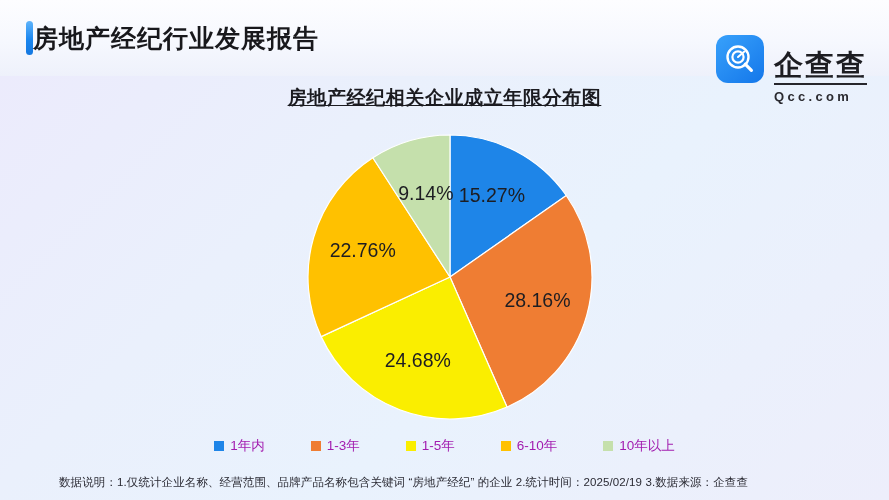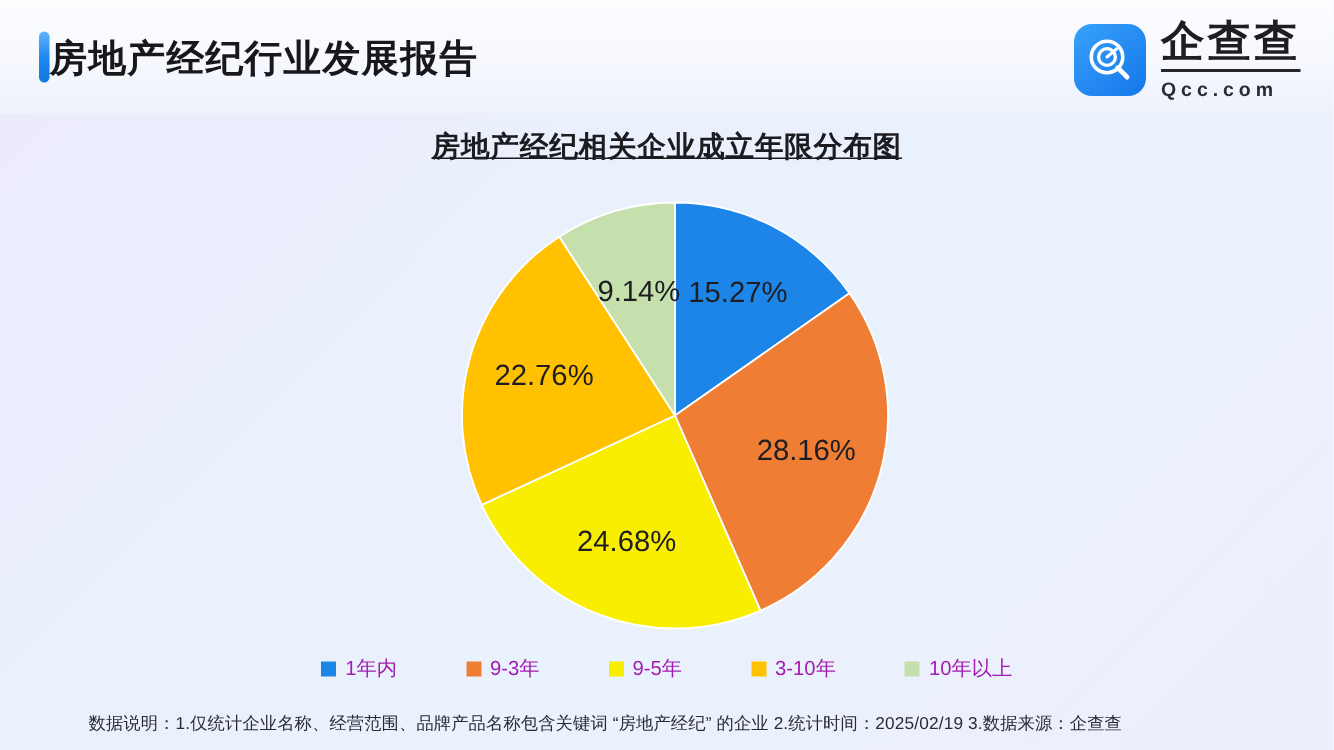--- a/index.html
+++ b/index.html
@@ -56,20 +56,21 @@
     display: flex;
     align-items: center;
     justify-content: center;
     flex: 0 0 auto;
   }
   .brand-words {
     display: flex;
     flex-direction: column;
     justify-content: center;
     line-height: 1;
+    margin-top: 37px;
   }
   .brand-cn {
     font-size: 29px;
     font-weight: bold;
     color: #1d1d22;
     letter-spacing: 2px;
   }
   .brand-en {
     font-size: 13px;
     font-weight: bold;
@@ -194,29 +195,29 @@
   </svg>
 </div>
 
 <div class="legend" id="chart-legend">
     <div class="legend-item">
       <span class="legend-swatch" style="background: rgb(30, 133, 232);"></span>
       <span class="legend-label">1年内</span>
     </div>
     <div class="legend-item">
       <span class="legend-swatch" style="background: rgb(239, 125, 51);"></span>
-      <span class="legend-label">9-3年</span>
+      <span class="legend-label">1-3年</span>
     </div>
     <div class="legend-item">
       <span class="legend-swatch" style="background: rgb(250, 238, 0);"></span>
-      <span class="legend-label">9-5年</span>
+      <span class="legend-label">1-5年</span>
     </div>
     <div class="legend-item">
       <span class="legend-swatch" style="background: rgb(255, 193, 0);"></span>
-      <span class="legend-label">3-10年</span>
+      <span class="legend-label">6-10年</span>
     </div>
     <div class="legend-item">
       <span class="legend-swatch" style="background: rgb(197, 224, 172);"></span>
       <span class="legend-label">10年以上</span>
     </div>
   </div>
 
 <div class="footer">数据说明：1.仅统计企业名称、经营范围、品牌产品名称包含关键词 “房地产经纪” 的企业  2.统计时间：2025/02/19   3.数据来源：企查查</div>
 
 </body></html>

